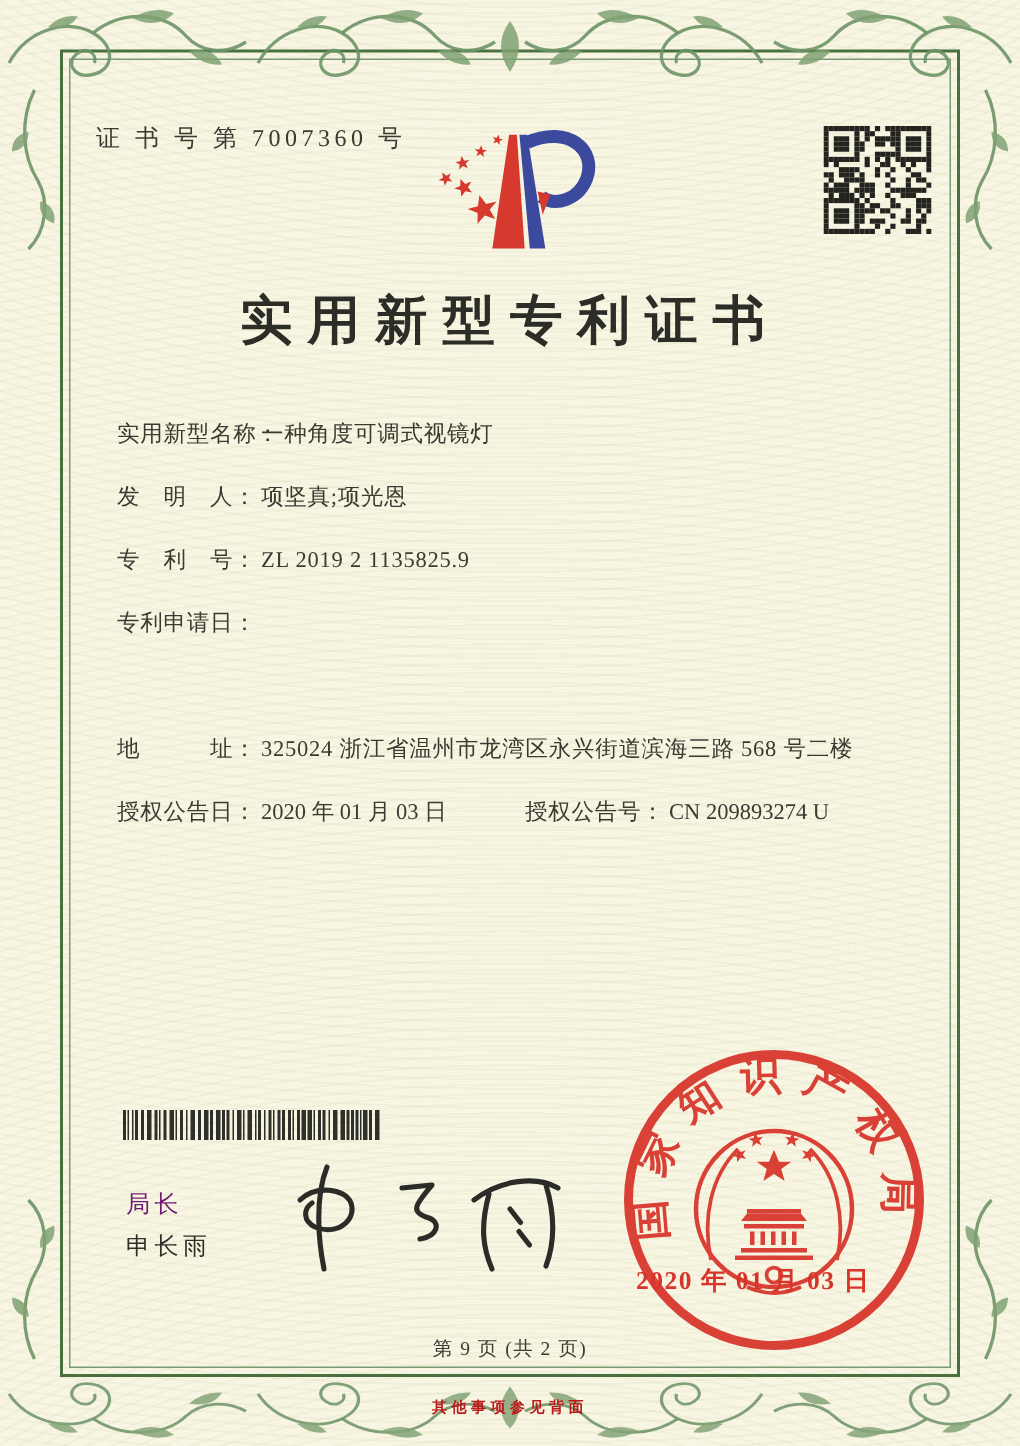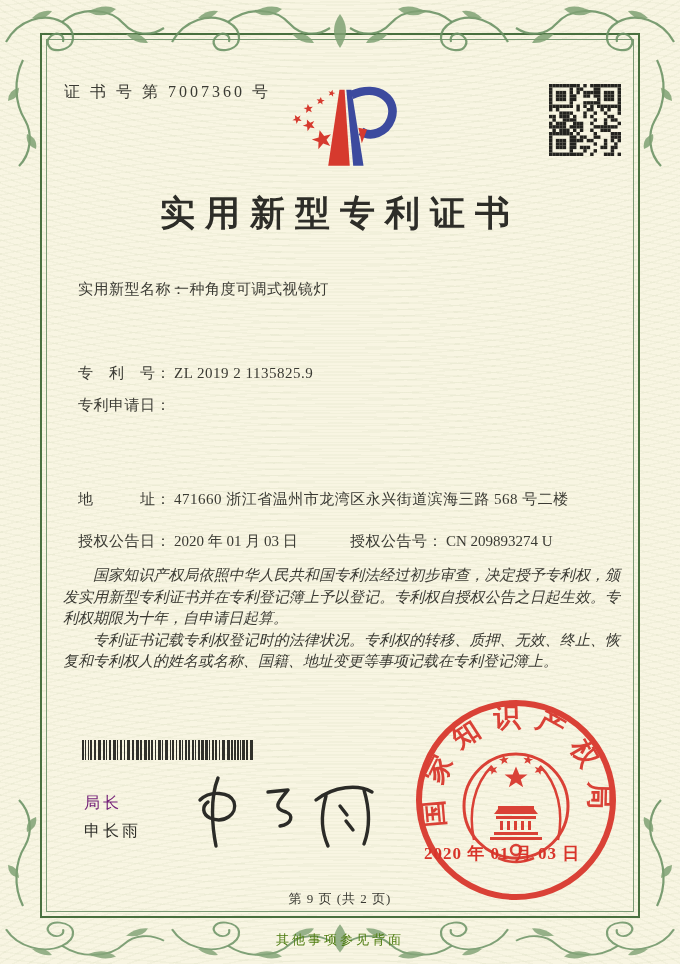--- a/index.html
+++ b/index.html
@@ -32,21 +32,21 @@
 
   .logo{position:absolute;left:286px;top:74px;width:112px;height:104px;}
   .qr{position:absolute;left:549px;top:84px;width:72px;height:72px;}
 
   .title{position:absolute;left:0;right:0;top:190px;text-align:center;font-size:35px;font-weight:700;
     letter-spacing:10px;color:#2d2d28;margin:0;}
 
   .frow{position:absolute;left:78px;right:58px;display:flex;align-items:baseline;font-size:15px;color:var(--ink);}
   .flabel{display:inline-block;width:96px;white-space:pre;flex:none;letter-spacing:.5px;}
   .fvalue{flex:1;letter-spacing:.5px;}
-  .r0{top:280px;} .r1{top:322px;} .r2{top:364px;} .r3{top:396px;} .r4{top:448px;} .r5{top:490px;}
+  .r0{top:280px;} .r1{top:322px;} .r2{top:364px;} .r3{top:406px;} .r4{top:448px;} .r5{top:490px;}
   .grant{top:532px;}
   .grant .col1{display:flex;width:272px;flex:none;align-items:baseline;}
   .grant .col2{display:flex;flex:1;align-items:baseline;}
 
   .body-text{position:absolute;left:63px;right:60px;top:565px;font-size:15px;line-height:21.5px;
     font-style:italic;color:var(--ink);text-align:justify;}
   .body-text p{margin:0;text-indent:2em;}
 
   .barcode{position:absolute;left:82px;top:740px;width:176px;height:20px;display:flex;align-items:stretch;}
   .barcode i{display:block;height:100%;background:#30302a;flex:none;}
@@ -60,22 +60,22 @@
   .seal .ring{fill:none;stroke:var(--seal);stroke-width:6;}
   .seal .emblem-ring{fill:none;stroke:var(--seal);stroke-width:3;}
   .seal .red{fill:var(--seal);}
   .seal .rline{fill:none;stroke:var(--seal);stroke-width:2.5;}
   .seal-ring-text{font-size:27px;font-weight:700;letter-spacing:13px;fill:var(--seal);
     font-family:"Liberation Serif","DejaVu Serif",serif;}
   .seal-date{position:absolute;left:424px;top:842px;font-size:17px;color:var(--seal);
     letter-spacing:1px;font-weight:600;}
 
   .page-info{position:absolute;left:0;right:0;top:890px;text-align:center;font-size:13px;color:var(--ink);letter-spacing:1px;}
-  .back-note{position:absolute;left:0;right:0;top:931px;text-align:center;font-size:13px;color:#4d7c0f;
-    letter-spacing:3px;z-index:3;}
+  .back-note{position:absolute;left:0;right:0;top:931px;text-align:center;font-size:10px;color:#b91c1c;
+    letter-spacing:3px;z-index:3;font-weight:bold;}
 </style>
 </head>
 <body>
 
 <div class="page">
 
   <div class="frame-outer"></div>
   <div class="frame-inner"></div>
 
   <svg class="garland garland-top" viewBox="0 0 680 58">
@@ -387,47 +387,47 @@
         <rect x="61.71428571428571" y="68.57142857142857" width="3.4285714285714284" height="3.4285714285714284" fill="#23231f"></rect>
         <rect x="68.57142857142857" y="68.57142857142857" width="3.4285714285714284" height="3.4285714285714284" fill="#23231f"></rect>
       </svg></div>
 
   <h1 class="title">实用新型专利证书</h1>
 
   <div class="frow r0">
     <span class="flabel">实用新型名称：</span>
     <span class="fvalue">一种角度可调式视镜灯</span>
   </div>
+  <div class="frow r1">
+    <span class="flabel">发　明　人：</span>
+    <span class="fvalue">项坚真;项光恩</span>
+  </div>
   <div class="frow r2">
     <span class="flabel">专　利　号：</span>
     <span class="fvalue">ZL 2019 2 1135825.9</span>
   </div>
   <div class="frow r3">
     <span class="flabel">专利申请日：</span>
   </div>
   <div class="frow r5">
     <span class="flabel">地　　　址：</span>
-    <span class="fvalue">471660 浙江省温州市龙湾区永兴街道滨海三路 568 号二楼</span>
+    <span class="fvalue">325024 浙江省温州市龙湾区永兴街道滨海三路 568 号二楼</span>
   </div>
 
   <div class="frow grant">
     <span class="col1">
       <span class="flabel">授权公告日：</span>
       <span>2020 年 01 月 03 日</span>
     </span>
     <span class="col2">
       <span class="flabel">授权公告号：</span>
       <span>CN 209893274 U</span>
     </span>
   </div>
 
-  <div class="body-text">
-    <p>国家知识产权局依照中华人民共和国专利法经过初步审查，决定授予专利权，颁发实用新型专利证书并在专利登记簿上予以登记。专利权自授权公告之日起生效。专利权期限为十年，自申请日起算。</p>
-    <p>专利证书记载专利权登记时的法律状况。专利权的转移、质押、无效、终止、恢复和专利权人的姓名或名称、国籍、地址变更等事项记载在专利登记簿上。</p>
-  </div>
 
   <div class="barcode">
       <i style="width:2px;margin-right:1px"></i>
       <i style="width:1px;margin-right:2px"></i>
       <i style="width:1px;margin-right:1px"></i>
       <i style="width:2px;margin-right:2px"></i>
       <i style="width:2px;margin-right:2px"></i>
       <i style="width:3px;margin-right:2px"></i>
       <i style="width:2px;margin-right:1px"></i>
       <i style="width:1px;margin-right:2px"></i>

